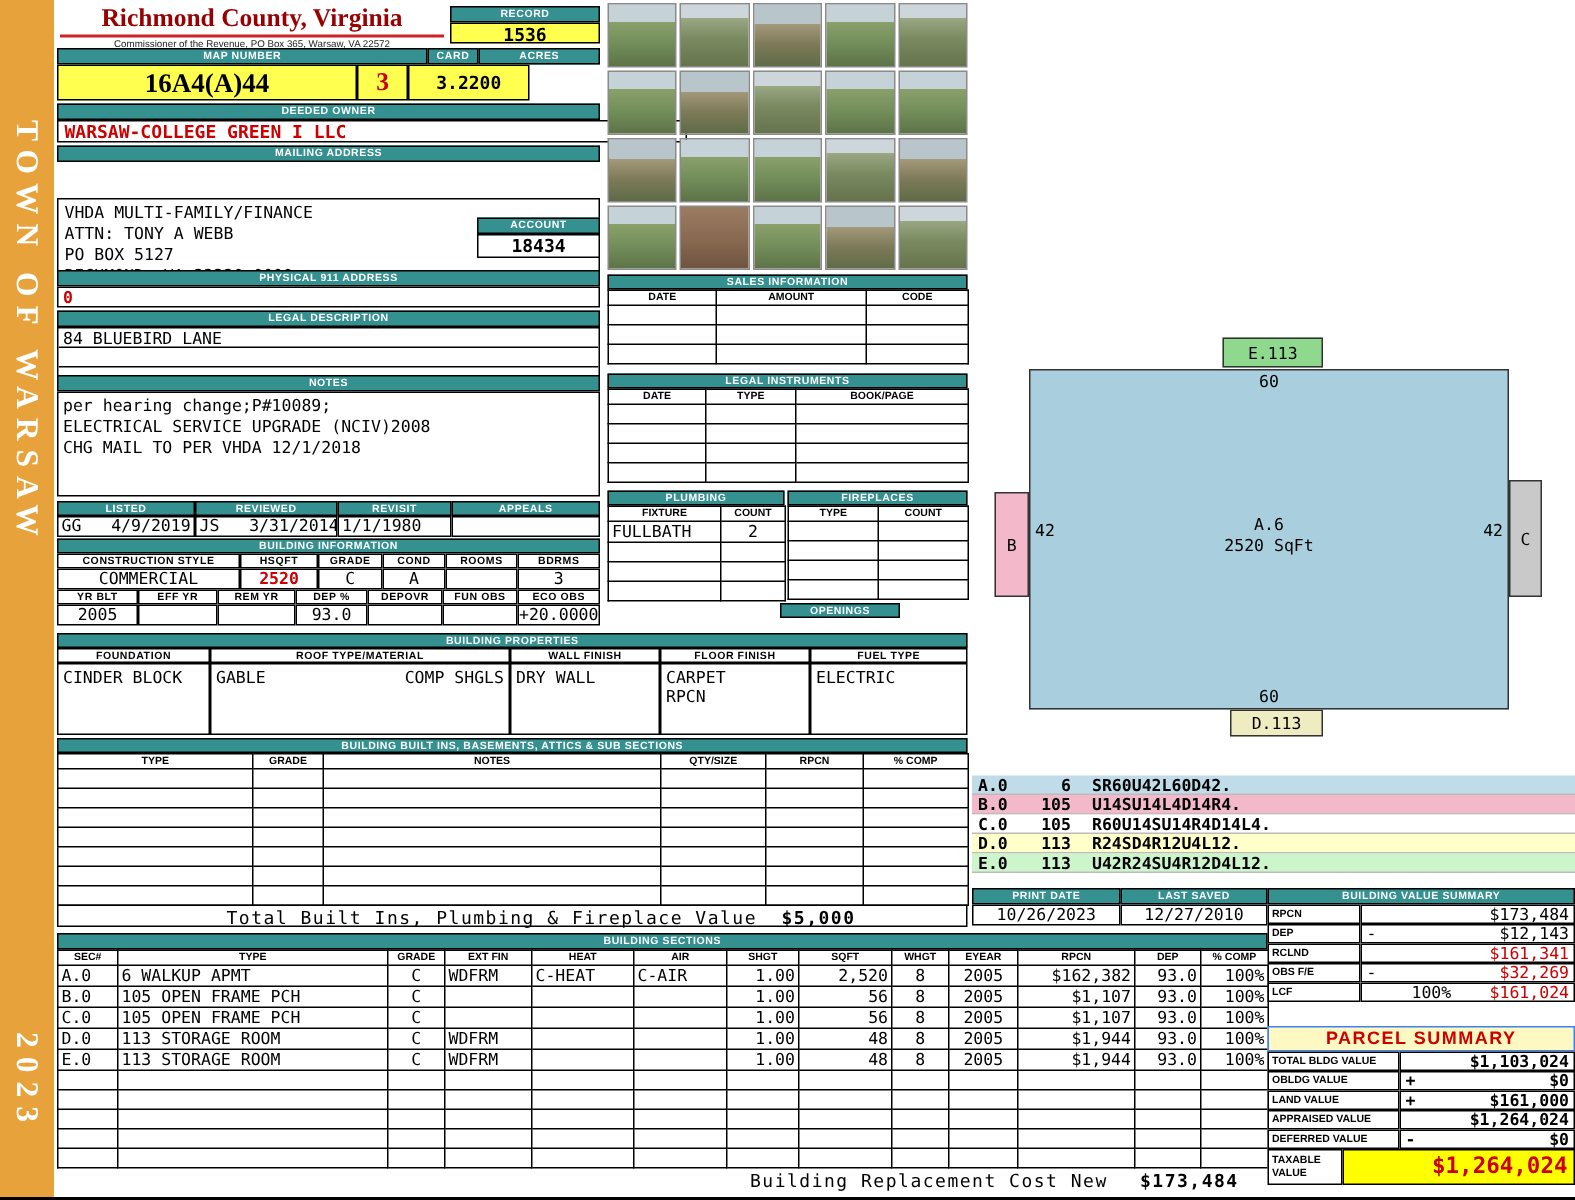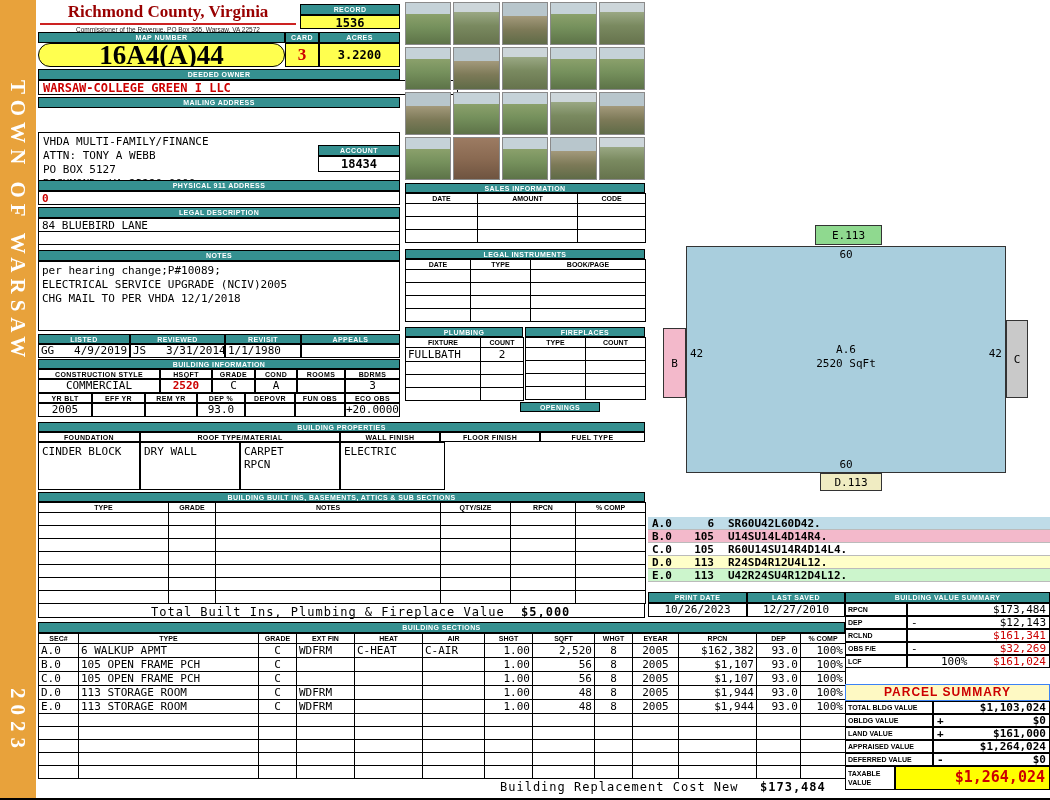--- a/index.html
+++ b/index.html
@@ -93,21 +93,21 @@
 
   <div class="abs hdr" style="left:300px;top:4px;width:100px;">RECORD</div>
   <div class="abs cell yellow mono b c" style="left:300px;top:15px;width:100px;height:14px;font-size:12px;">1536</div>
 
   <div class="abs row" style="left:38px;top:32px;width:362px;height:11px;">
     <div class="hdr" style="width:247px;">MAP NUMBER</div>
     <div class="hdr" style="width:34px;">CARD</div>
     <div class="hdr" style="width:81px;">ACRES</div>
   </div>
   <div class="abs row" style="left:38px;top:43px;width:362px;height:24px;">
-    <div class="cell yellow c" style="width:247px;font-family:'Liberation Serif',serif;font-weight:bold;font-size:27px;line-height:22px;border-radius:12px;">16A4(A)44</div>
+    <div class="cell yellow c" style="width:200px;font-family:'Liberation Serif',serif;font-weight:bold;font-size:18px;line-height:22px;">16A4(A)44</div>
     <div class="cell yellow c red" style="width:34px;font-family:'Liberation Serif',serif;font-weight:bold;font-size:17px;line-height:22px;">3</div>
     <div class="cell yellow mono b c" style="width:81px;font-size:12px;line-height:22px;">3.2200</div>
   </div>
 
   <div class="abs hdr" style="left:38px;top:69px;width:362px;">DEEDED OWNER</div>
   <div class="abs cell mono b red" style="left:38px;top:80px;width:420px;height:15px;font-size:12px;line-height:14px;padding-left:4px;">WARSAW-COLLEGE GREEN I LLC</div>
 
   <div class="abs hdr" style="left:38px;top:97px;width:362px;">MAILING ADDRESS</div>
   <div class="abs cell" style="left:38px;top:108px;width:362px;height:70px;padding:2px 4px;margin-top:24px;">
     <div class="mono" style="line-height:14px;">VHDA MULTI-FAMILY/FINANCE</div>
@@ -124,21 +124,21 @@
   <div class="abs hdr" style="left:38px;top:207px;width:362px;">LEGAL DESCRIPTION</div>
   <div class="abs cell" style="left:38px;top:218px;width:362px;height:40px;">
     <div class="mono" style="height:13px;line-height:13px;padding-left:3px;border-bottom:1px solid #000;">84 BLUEBIRD LANE</div>
     <div style="height:13px;border-bottom:1px solid #000;"></div>
     <div style="height:12px;"></div>
   </div>
 
   <div class="abs hdr" style="left:38px;top:250px;width:362px;">NOTES</div>
   <div class="abs cell" style="left:38px;top:261px;width:362px;height:70px;padding:2px 3px;">
     <div class="mono" style="line-height:14px;">per hearing change;P#10089;</div>
-    <div class="mono" style="line-height:14px;">ELECTRICAL SERVICE UPGRADE (NCIV)2005</div>
+    <div class="mono" style="line-height:14px;">ELECTRICAL SERVICE UPGRADE (NCIV)2008</div>
     <div class="mono" style="line-height:14px;">CHG MAIL TO PER VHDA 12/1/2018</div>
   </div>
 
   <div class="abs row" style="left:38px;top:334px;width:362px;height:10px;">
     <div class="hdr" style="width:92px;height:10px;">LISTED</div>
     <div class="hdr" style="width:95px;height:10px;">REVIEWED</div>
     <div class="hdr" style="width:76px;height:10px;">REVISIT</div>
     <div class="hdr" style="width:99px;height:10px;">APPEALS</div>
   </div>
   <div class="abs row" style="left:38px;top:344px;width:362px;height:14px;">
@@ -187,20 +187,24 @@
   <div class="abs hdr" style="left:38px;top:422px;width:607px;height:10px;">BUILDING PROPERTIES</div>
   <div class="abs row" style="left:38px;top:432px;width:607px;height:10px;">
     <div class="hdr" style="width:102px;height:10px;background:#fff;color:#000;">FOUNDATION</div>
     <div class="hdr" style="width:200px;height:10px;background:#fff;color:#000;">ROOF TYPE/MATERIAL</div>
     <div class="hdr" style="width:100px;height:10px;background:#fff;color:#000;">WALL FINISH</div>
     <div class="hdr" style="width:100px;height:10px;background:#fff;color:#000;">FLOOR FINISH</div>
     <div class="hdr" style="width:105px;height:10px;background:#fff;color:#000;">FUEL TYPE</div>
   </div>
   <div class="abs row" style="left:38px;top:442px;width:607px;height:48px;">
     <div class="cell mono" style="width:102px;padding:2px 3px;">CINDER BLOCK</div>
+    <div class="cell mono" style="width:200px;padding:2px 3px;display:flex;justify-content:space-between;align-items:flex-start;">
+      <span>GABLE</span>
+      <span>COMP SHGLS</span>
+    </div>
     <div class="cell mono" style="width:100px;padding:2px 3px;">DRY WALL</div>
     <div class="cell mono" style="width:100px;padding:2px 3px;">
       <div>CARPET</div>
       <div>RPCN</div>
     </div>
     <div class="cell mono" style="width:105px;padding:2px 3px;">ELECTRIC</div>
   </div>
 
   <div class="abs hdr" style="left:38px;top:492px;width:607px;height:10px;">BUILDING BUILT INS, BASEMENTS, ATTICS &amp; SUB SECTIONS</div>
   <table class="tbl abs" style="left:38px;top:502px;width:607px;">

